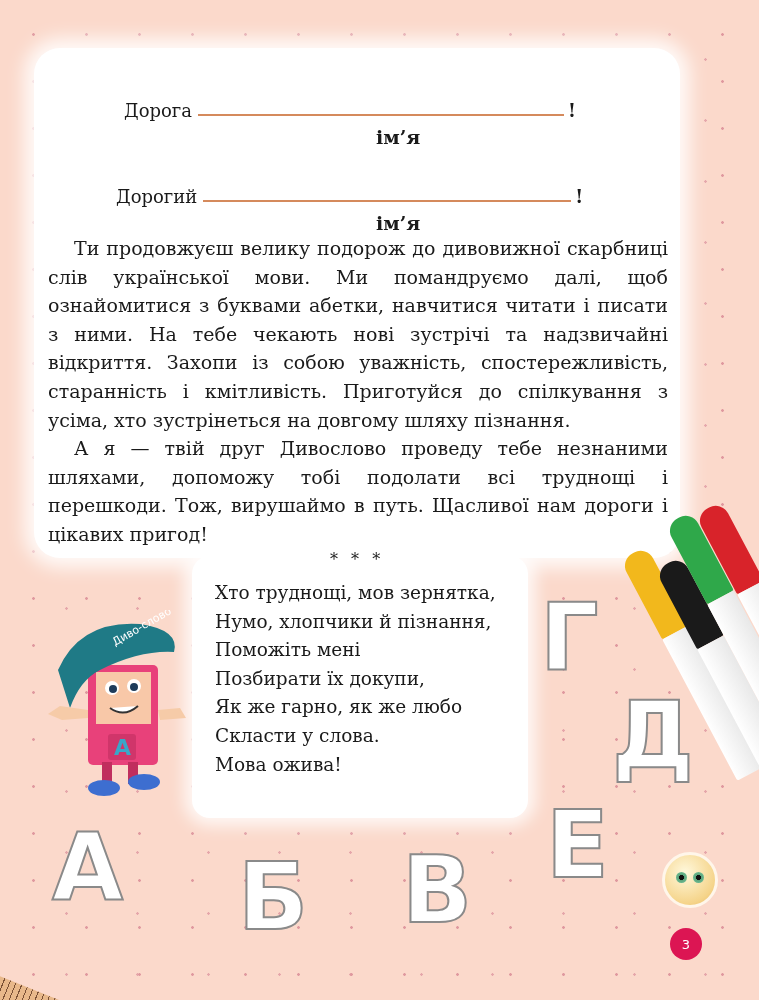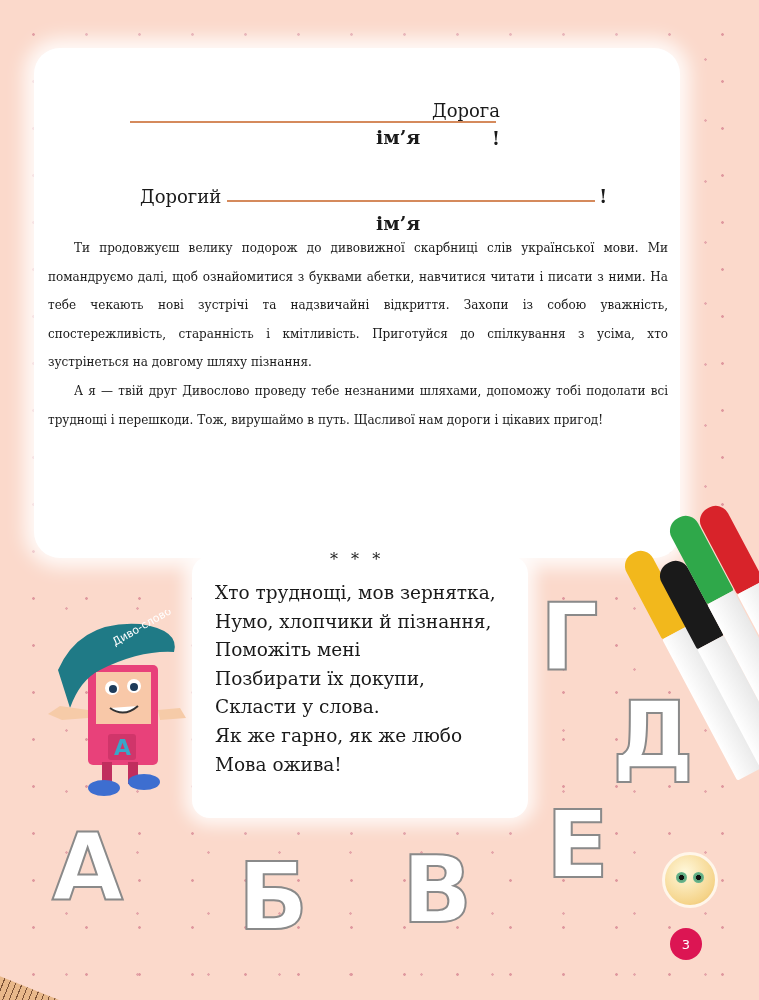--- a/index.html
+++ b/index.html
@@ -31,21 +31,21 @@
   .greet {
     position:absolute; font-size:18px; display:flex; align-items:flex-end;
   }
   .greet .line {
     display:inline-block; border-bottom:2px solid #d58a5c; margin:0 4px 5px 6px;
   }
   .greet .excl { font-weight:bold; }
   .caption { position:absolute; font-size:19px; font-weight:bold; }
   .body-text {
     position:absolute; left:48px; top:234px; width:620px;
-    font-size:12px; line-height:28.6px; text-align:justify;
+    font-size:19px; line-height:28.6px; text-align:justify;
     text-align-last:left;
   }
   .body-text p { margin:0; text-indent:26px; }
   .stars { position:absolute; left:330px; top:550px; font-size:16px; letter-spacing:4px; }
   .poem {
     position:absolute; left:215px; top:579px; font-size:18.5px; line-height:28.6px;
   }
   .poem div { white-space:nowrap; }
   .badge {
     position:absolute; left:670px; top:928px; width:32px; height:32px; border-radius:50%;
@@ -74,48 +74,48 @@
   }
   .mascot { position:absolute; left:40px; top:610px; width:150px; height:190px; }
 </style>
 </head>
 <body>
 
 <div class="dots"></div>
 
 <div class="card"></div>
 
-<div class="greet" style="left:124px; top:100px;flex-direction:column;">
+<div class="greet" style="left:124px; top:100px;">
   <span>Дорога</span>
   <span class="line" style="width:366px;"></span>
   <span class="excl">!</span>
 </div>
 <div class="caption" style="left:376px; top:126px;">ім’я</div>
 
-<div class="greet" style="left:116px; top:186px;margin-left:24px;">
+<div class="greet" style="left:116px; top:186px;">
   <span>Дорогий</span>
   <span class="line" style="width:368px;"></span>
   <span class="excl">!</span>
 </div>
 <div class="caption" style="left:376px; top:212px;">ім’я</div>
 
 <div class="body-text">
   <p>Ти продовжуєш велику подорож до дивовижної скарбниці слів української мови. Ми помандруємо далі, щоб ознайомитися з буквами абетки, навчитися читати і писати з ними. На тебе чекають нові зустрічі та надзвичайні відкриття. Захопи із собою уважність, спостережливість, старанність і кмітливість. Приготуйся до спілкування з усіма, хто зустрінеться на довгому шляху пізнання.</p>
   <p>А я — твій друг Дивослово проведу тебе незнаними шляхами, допоможу тобі подолати всі труднощі і перешкоди. Тож, вирушаймо в путь. Щасливої нам дороги і цікавих пригод!</p>
 </div>
 
 <div class="poem-card"></div>
 <div class="stars">* * *</div>
 <div class="poem">
   <div>Хто труднощі, мов зернятка,</div>
   <div>Нумо, хлопчики й пізнання,</div>
   <div>Поможіть мені</div>
   <div>Позбирати їх докупи,</div>
+  <div>Як же гарно, як же любо</div>
   <div>Скласти у слова.</div>
-  <div>Як же гарно, як же любо</div>
   <div>Мова ожива!</div>
 </div>
 
 <svg class="mascot" viewBox="0 0 150 190">
   <rect x="48" y="55" width="70" height="100" rx="5" fill="#e8417a"></rect>
   <rect x="56" y="62" width="55" height="52" fill="#f8c8a8"></rect>
   <circle cx="72" cy="78" r="7" fill="#fff"></circle>
     <circle cx="94" cy="76" r="7" fill="#fff"></circle>
   <circle cx="73" cy="79" r="4" fill="#1d3b5a"></circle>
     <circle cx="94" cy="77" r="4" fill="#1d3b5a"></circle>

